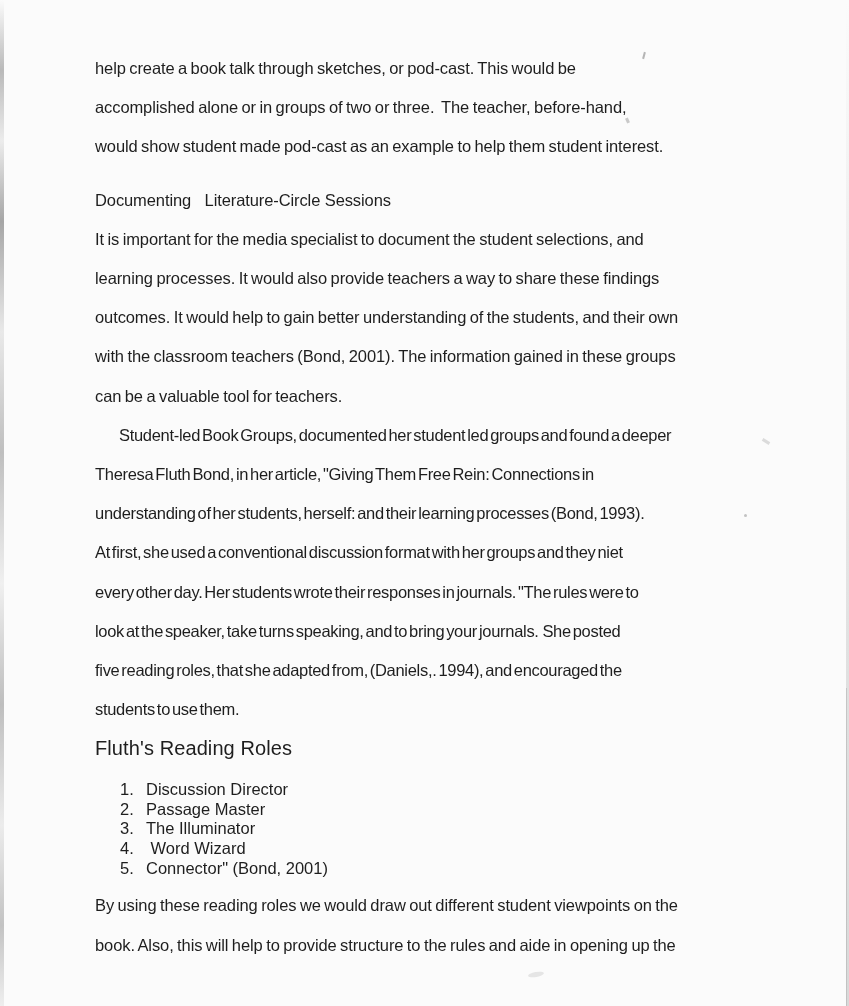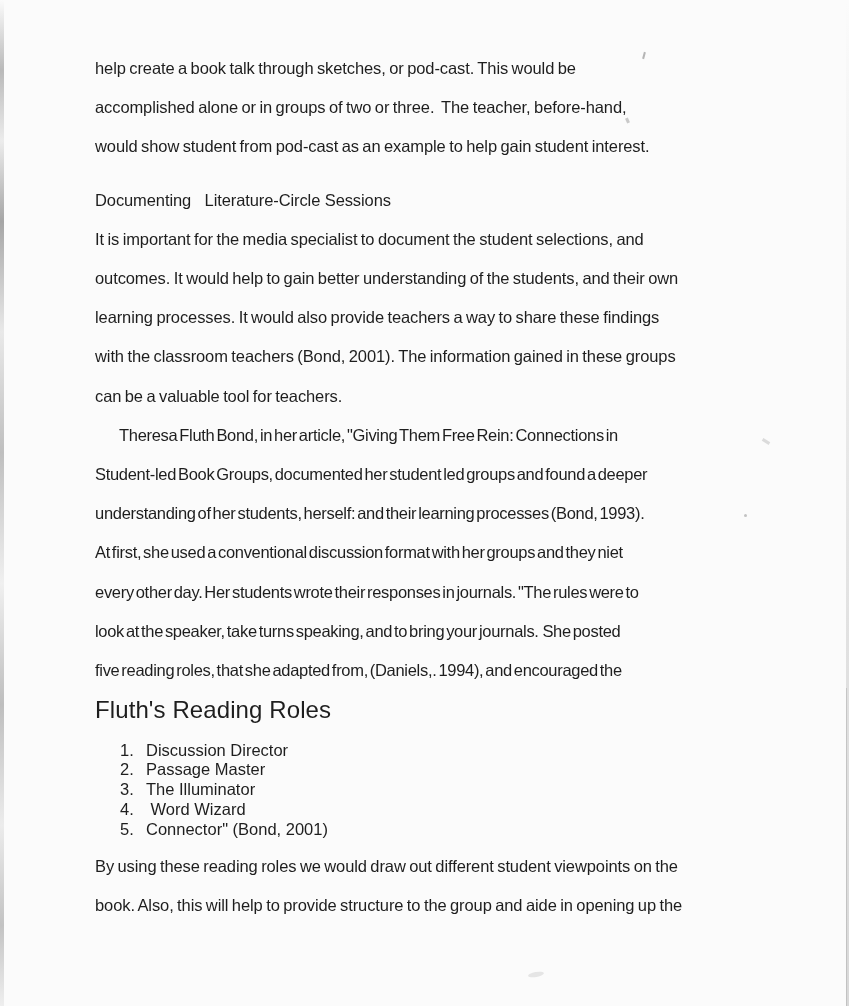--- a/index.html
+++ b/index.html
@@ -80,21 +80,21 @@
     align-items: center;
     font-size: 16.5px;
     font-weight: normal;
     white-space: pre;
     letter-spacing: -0.1px;
   }
   .subheading {
     height: 39.2px;
     display: flex;
     align-items: center;
-    font-size: 24px;
+    font-size: 20px;
     white-space: pre;
     letter-spacing: 0.1px;
   }
   .roles-list { margin: 11px 0 0 0; padding-left: 25px; }
   .role-row {
     height: 19.8px;
     display: flex;
     align-items: center;
     font-size: 16.5px;
     white-space: pre;
@@ -112,51 +112,52 @@
   <div class="speck s1"></div>
   <div class="speck s2"></div>
   <div class="speck s3"></div>
   <div class="speck s4"></div>
   <div class="speck s5"></div>
 
   <div class="content">
     <div class="para">
         <div class="line">help create a book talk through sketches, or pod-cast. This would be</div>
         <div class="line">accomplished alone or in groups of two or three.  The teacher, before-hand,</div>
-        <div class="line">would show student from pod-cast as an example to help gain student interest.</div>
+        <div class="line">would show student made pod-cast as an example to help them student interest.</div>
       </div>
 
     <div class="heading">Documenting   Literature-Circle Sessions</div>
 
     <div class="para">
         <div class="line">It is important for the media specialist to document the student selections, and</div>
+        <div class="line">learning processes. It would also provide teachers a way to share these findings</div>
         <div class="line">outcomes. It would help to gain better understanding of the students, and their own</div>
-        <div class="line">learning processes. It would also provide teachers a way to share these findings</div>
         <div class="line">with the classroom teachers (Bond, 2001). The information gained in these groups</div>
         <div class="line">can be a valuable tool for teachers.</div>
       </div>
 
     <div class="para tight indent-first">
+        <div class="line">Student-led Book Groups, documented her student led groups and found a deeper</div>
         <div class="line">Theresa Fluth Bond, in her article, "Giving Them Free Rein: Connections in</div>
-        <div class="line">Student-led Book Groups, documented her student led groups and found a deeper</div>
         <div class="line">understanding of her students, herself: and their learning processes (Bond, 1993).</div>
         <div class="line">At first, she used a conventional discussion format with her groups and they niet</div>
         <div class="line">every other day. Her students wrote their responses in journals. "The rules were to</div>
         <div class="line">look at the speaker, take turns speaking, and to bring your journals.  She posted</div>
         <div class="line">five reading roles, that she adapted from, (Daniels,. 1994), and encouraged the</div>
+        <div class="line">students to use them.</div>
       </div>
 
     <div class="subheading">Fluth's Reading Roles</div>
 
     <div class="roles-list">
         <div class="role-row"><span class="role-marker">1.</span><span class="role-label">Discussion Director</span></div>
         <div class="role-row"><span class="role-marker">2.</span><span class="role-label">Passage Master</span></div>
         <div class="role-row"><span class="role-marker">3.</span><span class="role-label">The Illuminator</span></div>
         <div class="role-row"><span class="role-marker">4.</span><span class="role-label"> Word Wizard</span></div>
         <div class="role-row"><span class="role-marker">5.</span><span class="role-label">Connector" (Bond, 2001)</span></div>
       </div>
 
     <div class="para last">
         <div class="line">By using these reading roles we would draw out different student viewpoints on the</div>
-        <div class="line">book. Also, this will help to provide structure to the group and aide in opening up the</div>
+        <div class="line">book. Also, this will help to provide structure to the rules and aide in opening up the</div>
       </div>
   </div>
 </div>
 
 </body></html>

